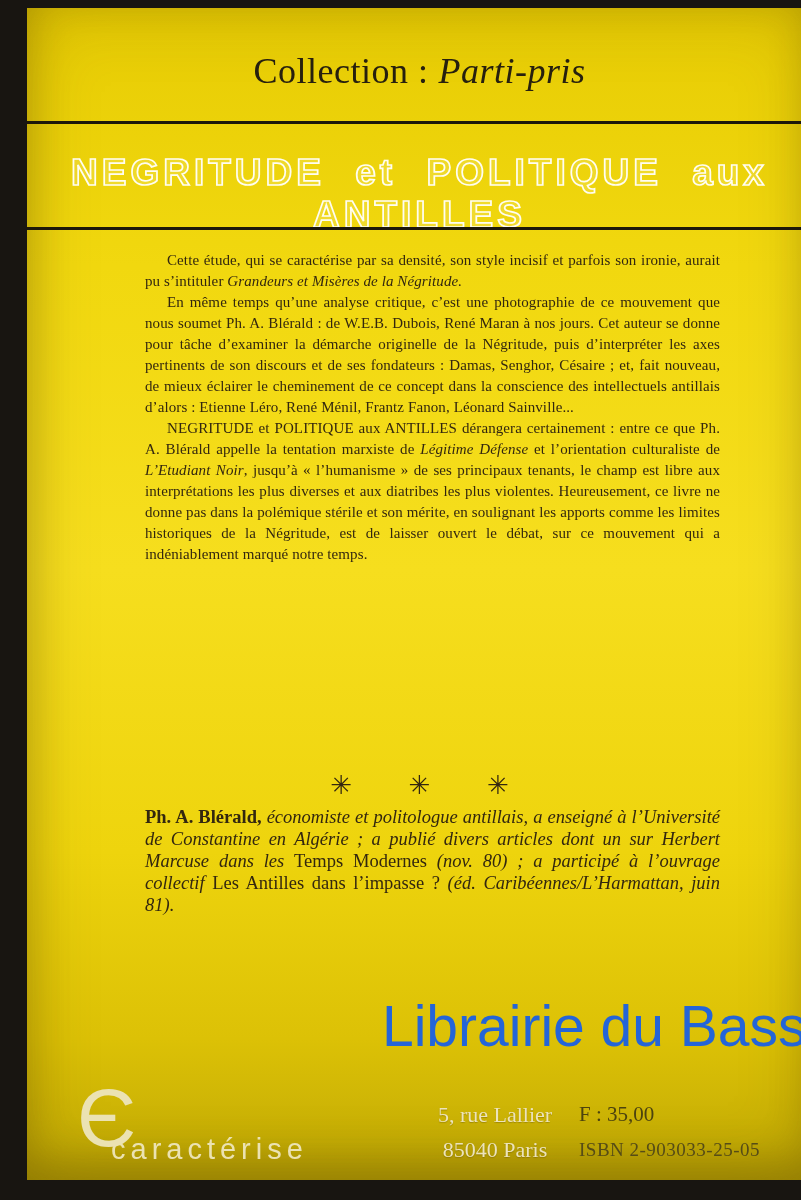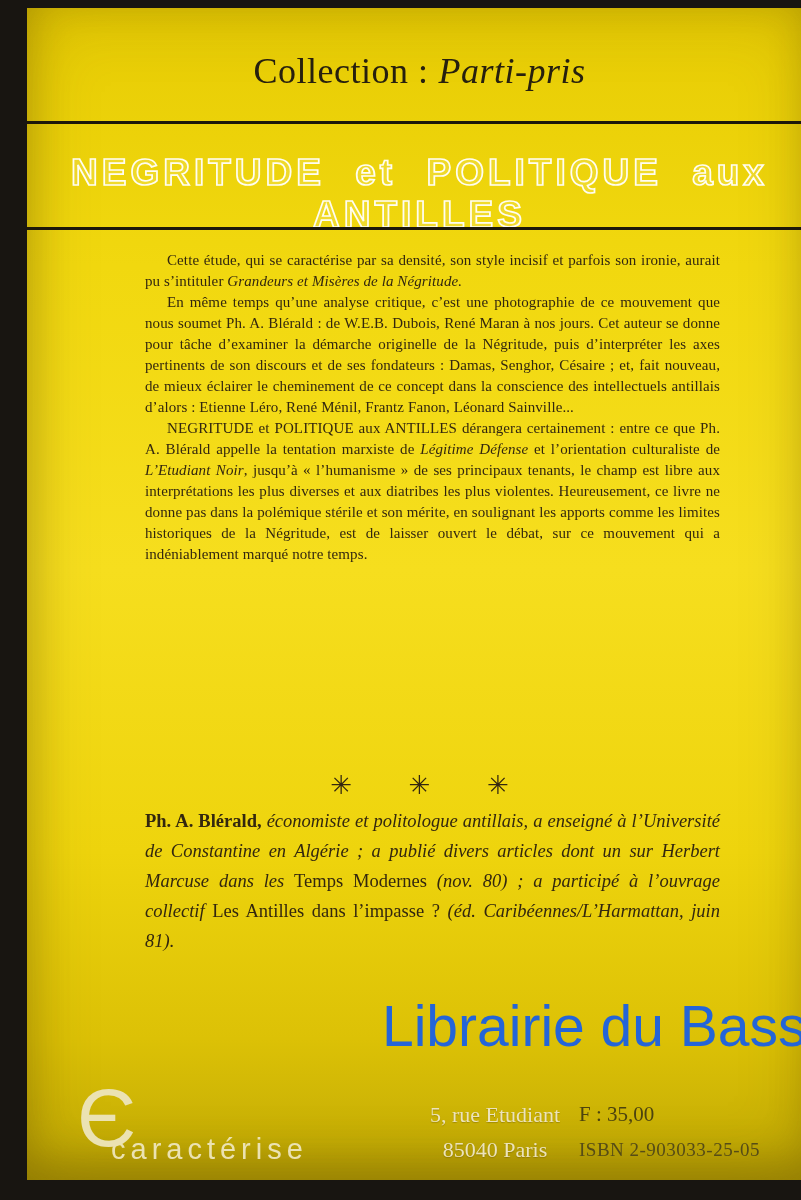--- a/index.html
+++ b/index.html
@@ -51,21 +51,21 @@
   .italic{font-style:italic;}
   .bold{font-weight:bold;}
   .stars{
     position:absolute;top:762px;left:0;right:0;
     text-align:center;
     font-size:26px;color:#33270f;
     word-spacing:50px;
   }
   .author-note{
     position:absolute;top:798px;left:118px;width:575px;
-    font-size:18.5px;line-height:30px;
+    font-size:18.5px;line-height:22px;
     color:#33270f;text-align:justify;
   }
   .author-note p.para{margin:0;}
   .watermark{
     position:absolute;top:985px;left:355px;width:425px;
     font-family:"Liberation Sans", sans-serif;
     font-size:57px;font-weight:400;
     color:#2465d8;
     white-space:nowrap;
   }
@@ -129,21 +129,21 @@
       </div>
 
     <div class="watermark">Librairie du Bassin</div>
 
     <div class="footer">
       <div class="publisher">
         <span class="pub-mark">Є</span>
         <span class="pub-line2">caractérise</span>
       </div>
       <div class="address">
-        <div>5, rue Etudiant</div>
+        <div>5, rue Lallier</div>
         <div>85040 Paris</div>
       </div>
       <div class="pricing">
         <div>F : 35,00</div>
         <div class="isbn">ISBN 2-903033-25-05</div>
       </div>
     </div>
 
   </div>
 </div>

